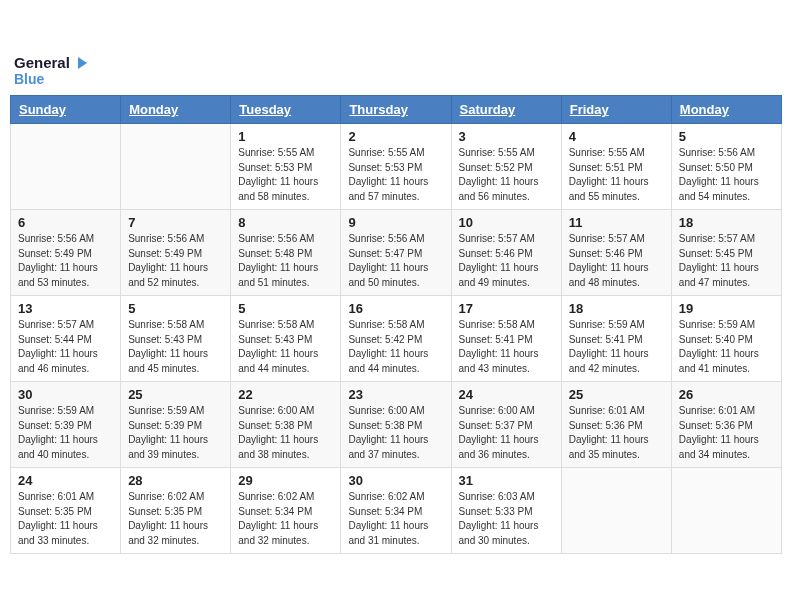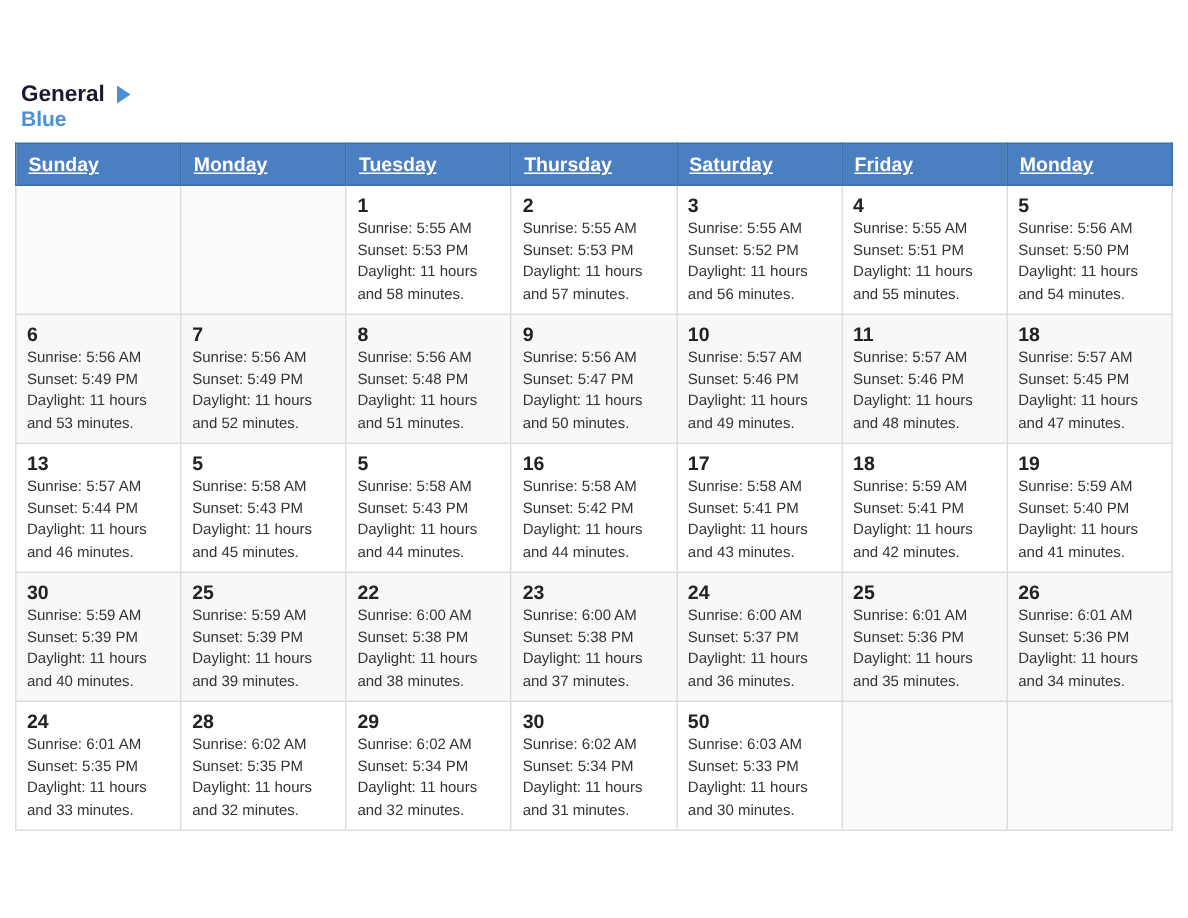--- a/index.html
+++ b/index.html
@@ -237,20 +237,20 @@
         </td>
         <td>
           <span class="day-num">29</span>
           <div class="day-info">Sunrise: 6:02 AM<br>Sunset: 5:34 PM<br>Daylight: 11 hours<br>and 32 minutes.</div>
         </td>
         <td>
           <span class="day-num">30</span>
           <div class="day-info">Sunrise: 6:02 AM<br>Sunset: 5:34 PM<br>Daylight: 11 hours<br>and 31 minutes.</div>
         </td>
         <td>
-          <span class="day-num">50</span>
+          <span class="day-num">31</span>
           <div class="day-info">Sunrise: 6:03 AM<br>Sunset: 5:33 PM<br>Daylight: 11 hours<br>and 30 minutes.</div>
         </td>
         <td class="empty-cell"></td>
         <td class="empty-cell"></td>
       </tr>
     </tbody>
 </table>
 
 </body></html>

